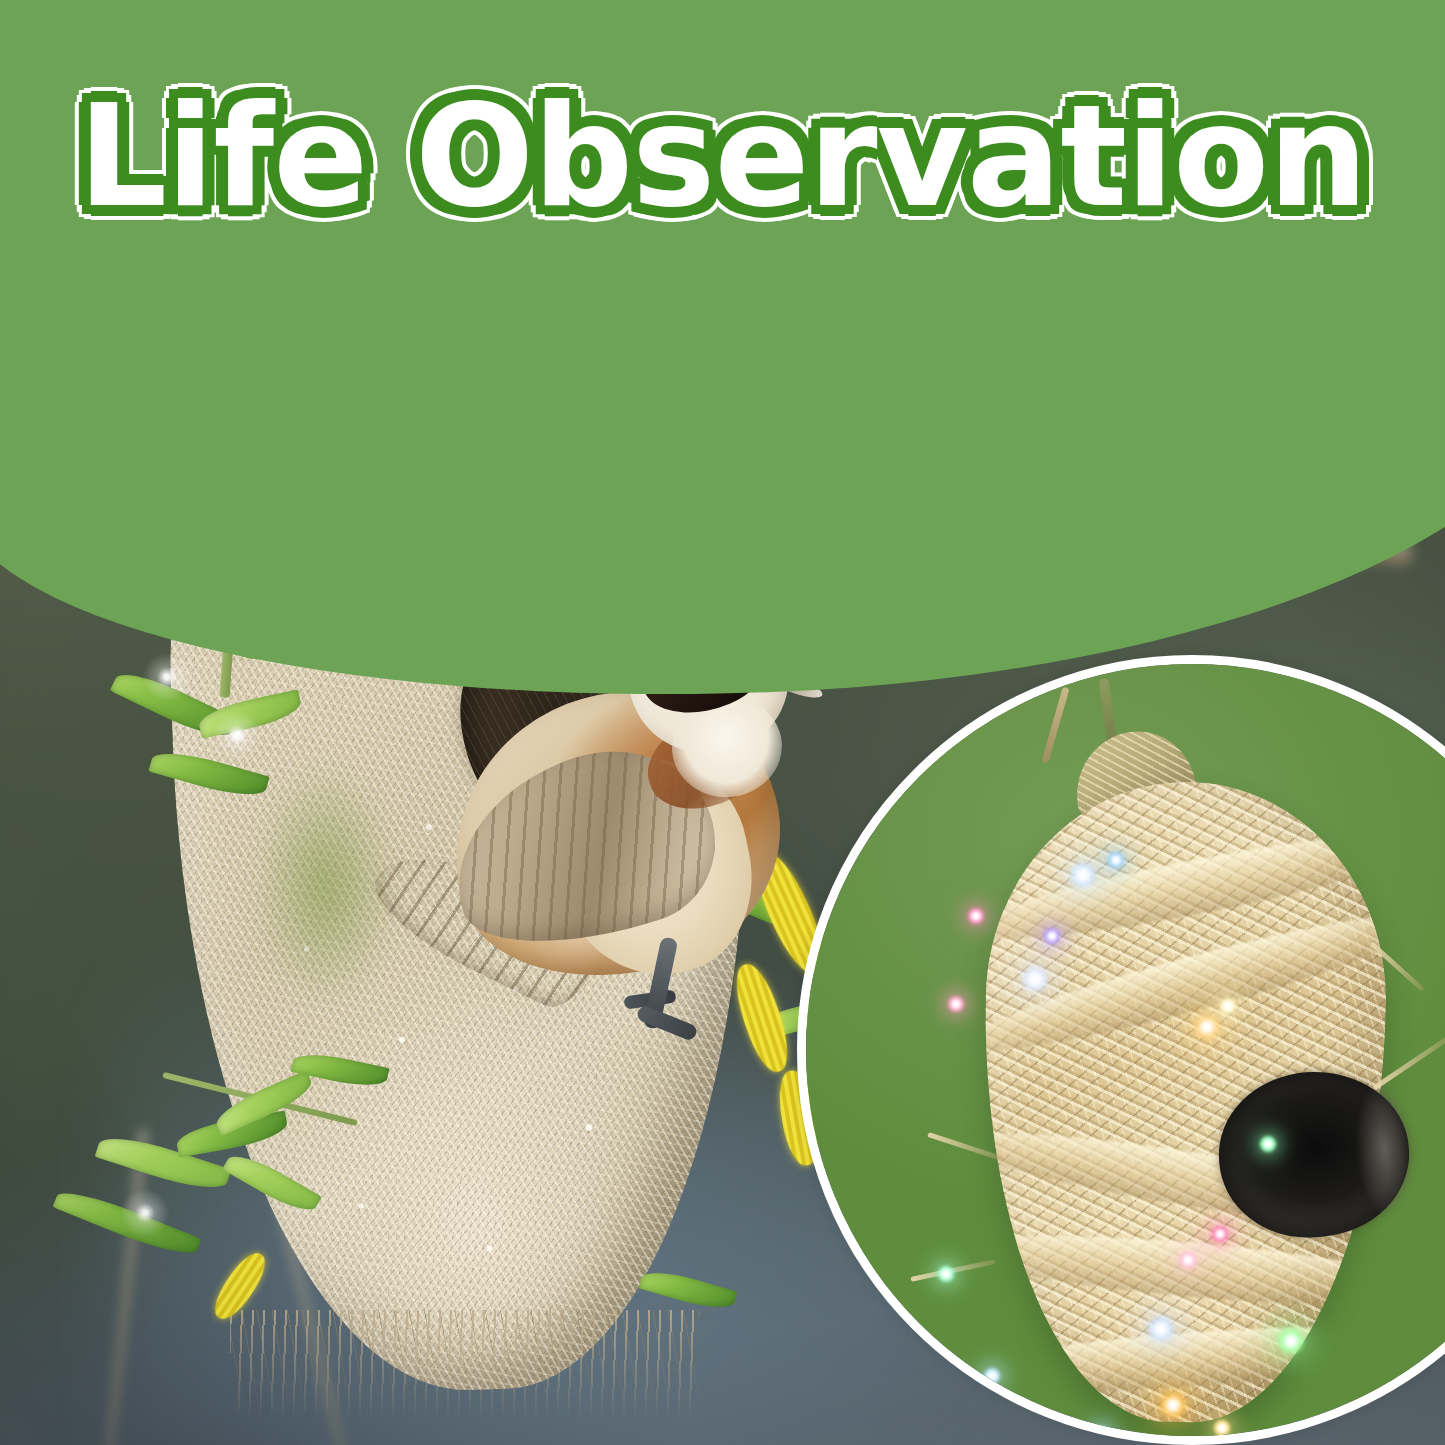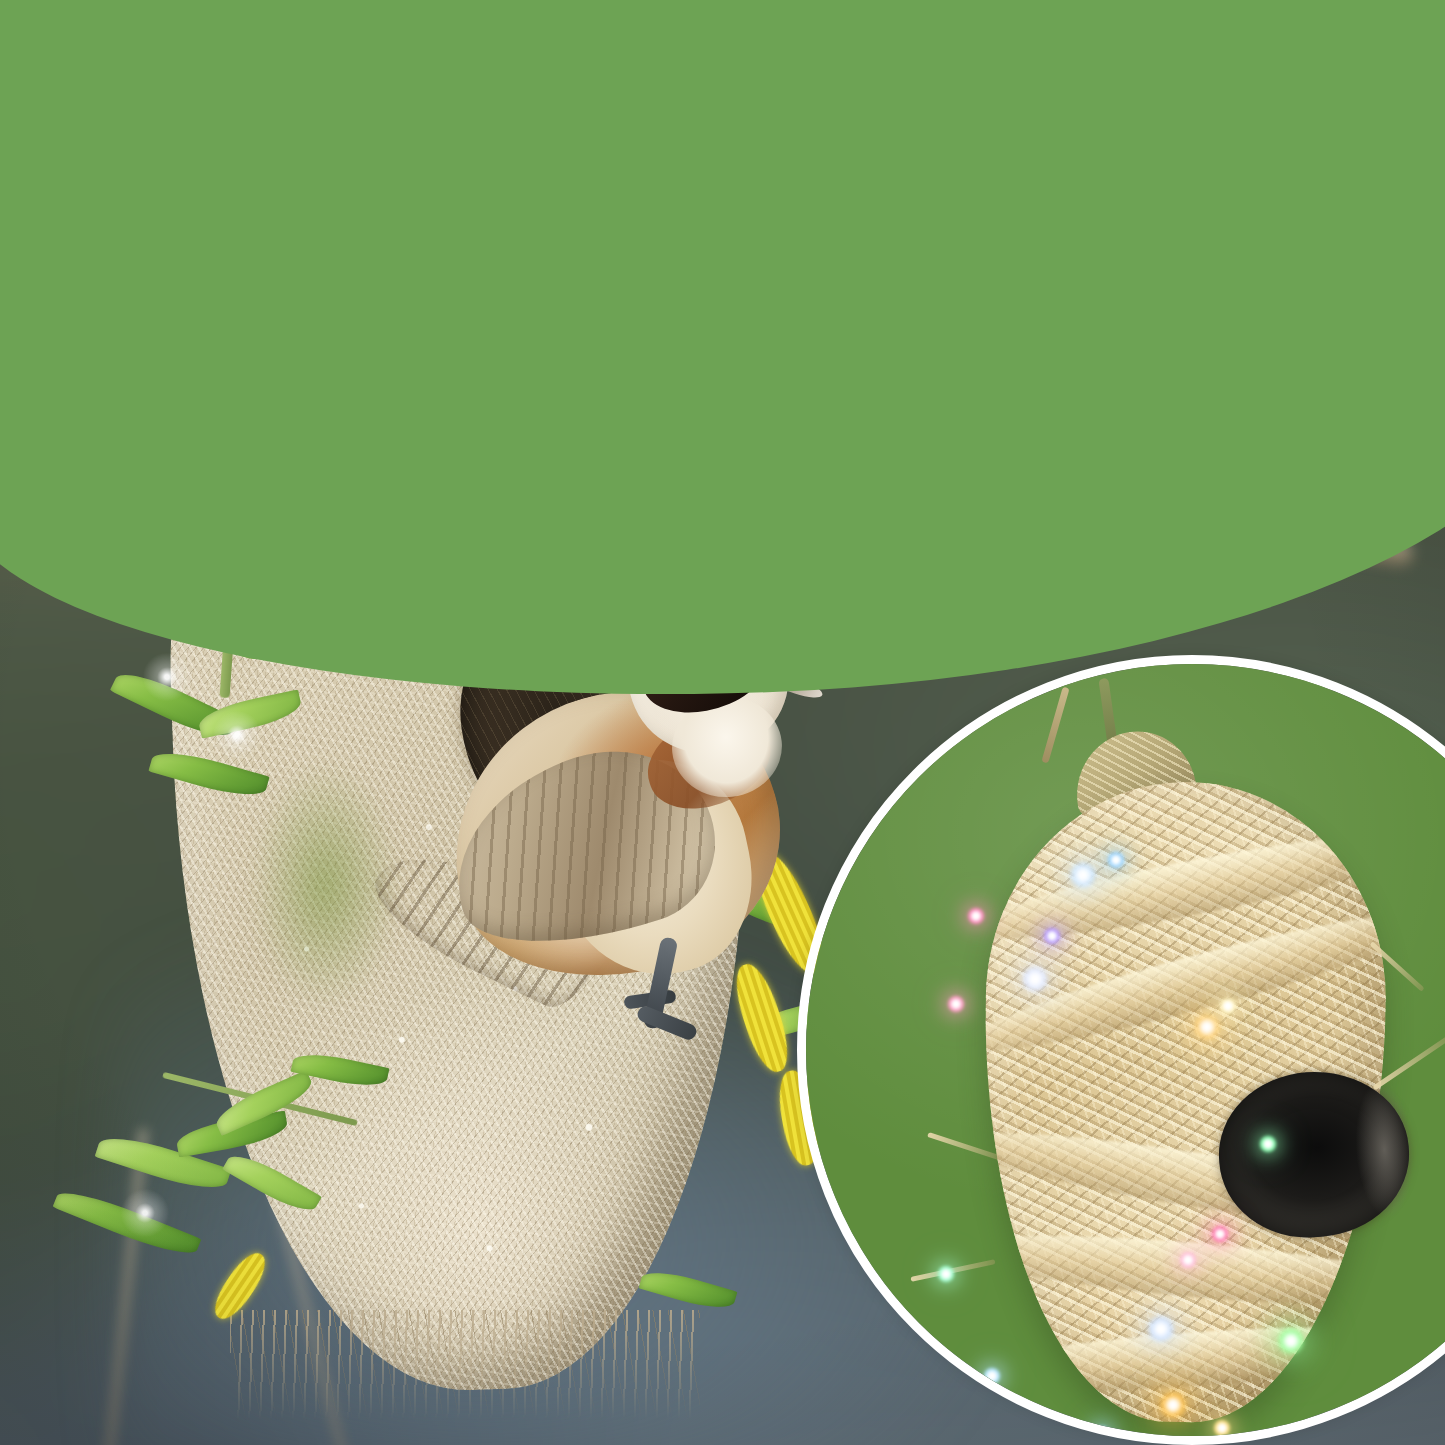--- a/index.html
+++ b/index.html
@@ -605,20 +605,23 @@
       <div class="bird-beak-bot"></div>
       <div class="bird-foot2"></div>
       <div class="bird-leg"></div>
       <div class="bird-foot"></div>
     </div>
 
     <div class="vignette"></div>
   </div>
 
   <div class="banner" id="header-banner" style="background: rgb(109, 163, 84);"></div>
+  <div class="banner-title-wrap">
+    <div class="banner-title">Life Observation</div>
+  </div>
 
   <div class="inset" style="border-color: rgb(255, 255, 255);">
     <div class="inset-bg" id="inset-bg" style="background: radial-gradient(80% 70% at 36% 22%, rgba(255, 255, 255, 0.12) 0%, rgba(255, 255, 255, 0) 70%), rgb(95, 141, 61);"></div>
 
     <div class="straw-hanger"></div>
     <div class="straw-hanger2"></div>
     <div class="straw-top"></div>
 
     <div class="straw-nest">
       <div class="straw-band sb1"></div>

